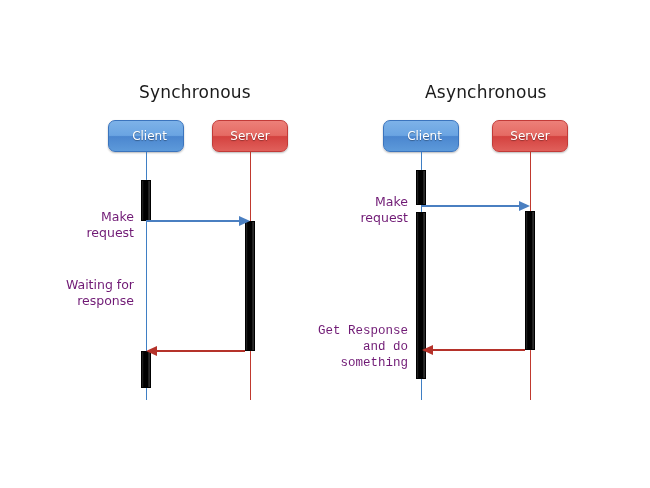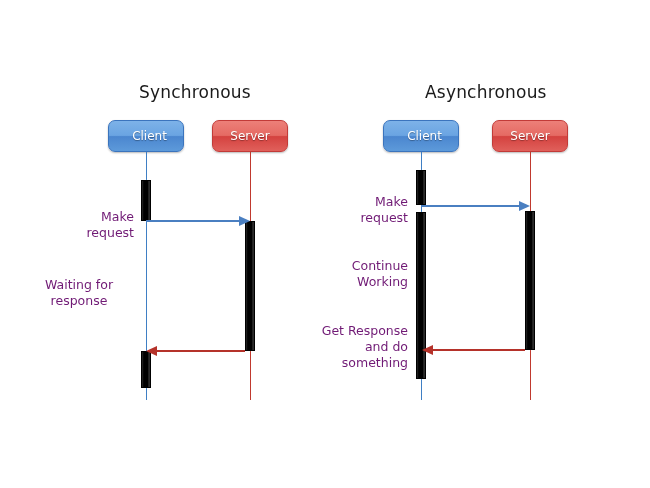--- a/index.html
+++ b/index.html
@@ -96,21 +96,21 @@
     <div class="activation" style="left:141px;top:180px;height:41px;"></div>
     <div class="activation" style="left:245px;top:221px;height:130px;"></div>
     <div class="activation" style="left:141px;top:351px;height:37px;"></div>
 
     <div class="msg blue" style="left:146px;top:220px;width:94px;">
       <span class="arrowhead right"></span>
     </div>
     <div class="msglabel right" style="left:34px;top:209px;width:100px;">Make
 request</div>
 
-    <div class="msglabel right" style="left:24px;top:277px;width:110px;text-align:center;">Waiting for
+    <div class="msglabel right" style="left:24px;top:277px;width:110px;">Waiting for
 response</div>
 
     <div class="msg red" style="left:156px;top:350px;width:89px;">
       <span class="arrowhead left"></span>
     </div>
 
   </div>
 
   <div class="diagram">
 
@@ -125,25 +125,23 @@
     <div class="activation" style="left:416px;top:170px;height:35px;"></div>
     <div class="activation" style="left:416px;top:212px;height:167px;"></div>
     <div class="activation" style="left:525px;top:211px;height:139px;"></div>
 
     <div class="msg blue" style="left:421px;top:205px;width:99px;">
       <span class="arrowhead right"></span>
     </div>
     <div class="msglabel right" style="left:308px;top:194px;width:100px;">Make
 request</div>
 
-    <div class="msglabel right" style="left:298px;top:258px;width:110px;">Continue
-Working</div>
 
     <div class="msg red" style="left:432px;top:349px;width:93px;">
       <span class="arrowhead left"></span>
     </div>
-    <div class="msglabel right" style="left:290px;top:323px;width:118px;">Get Response
+    <div class="msglabel right" style="left:290px;top:323px;width:118px;font-family:Liberation Mono, monospace;">Get Response
 and do
 something</div>
 
   </div>
 
 </div>
 
 </body></html>

